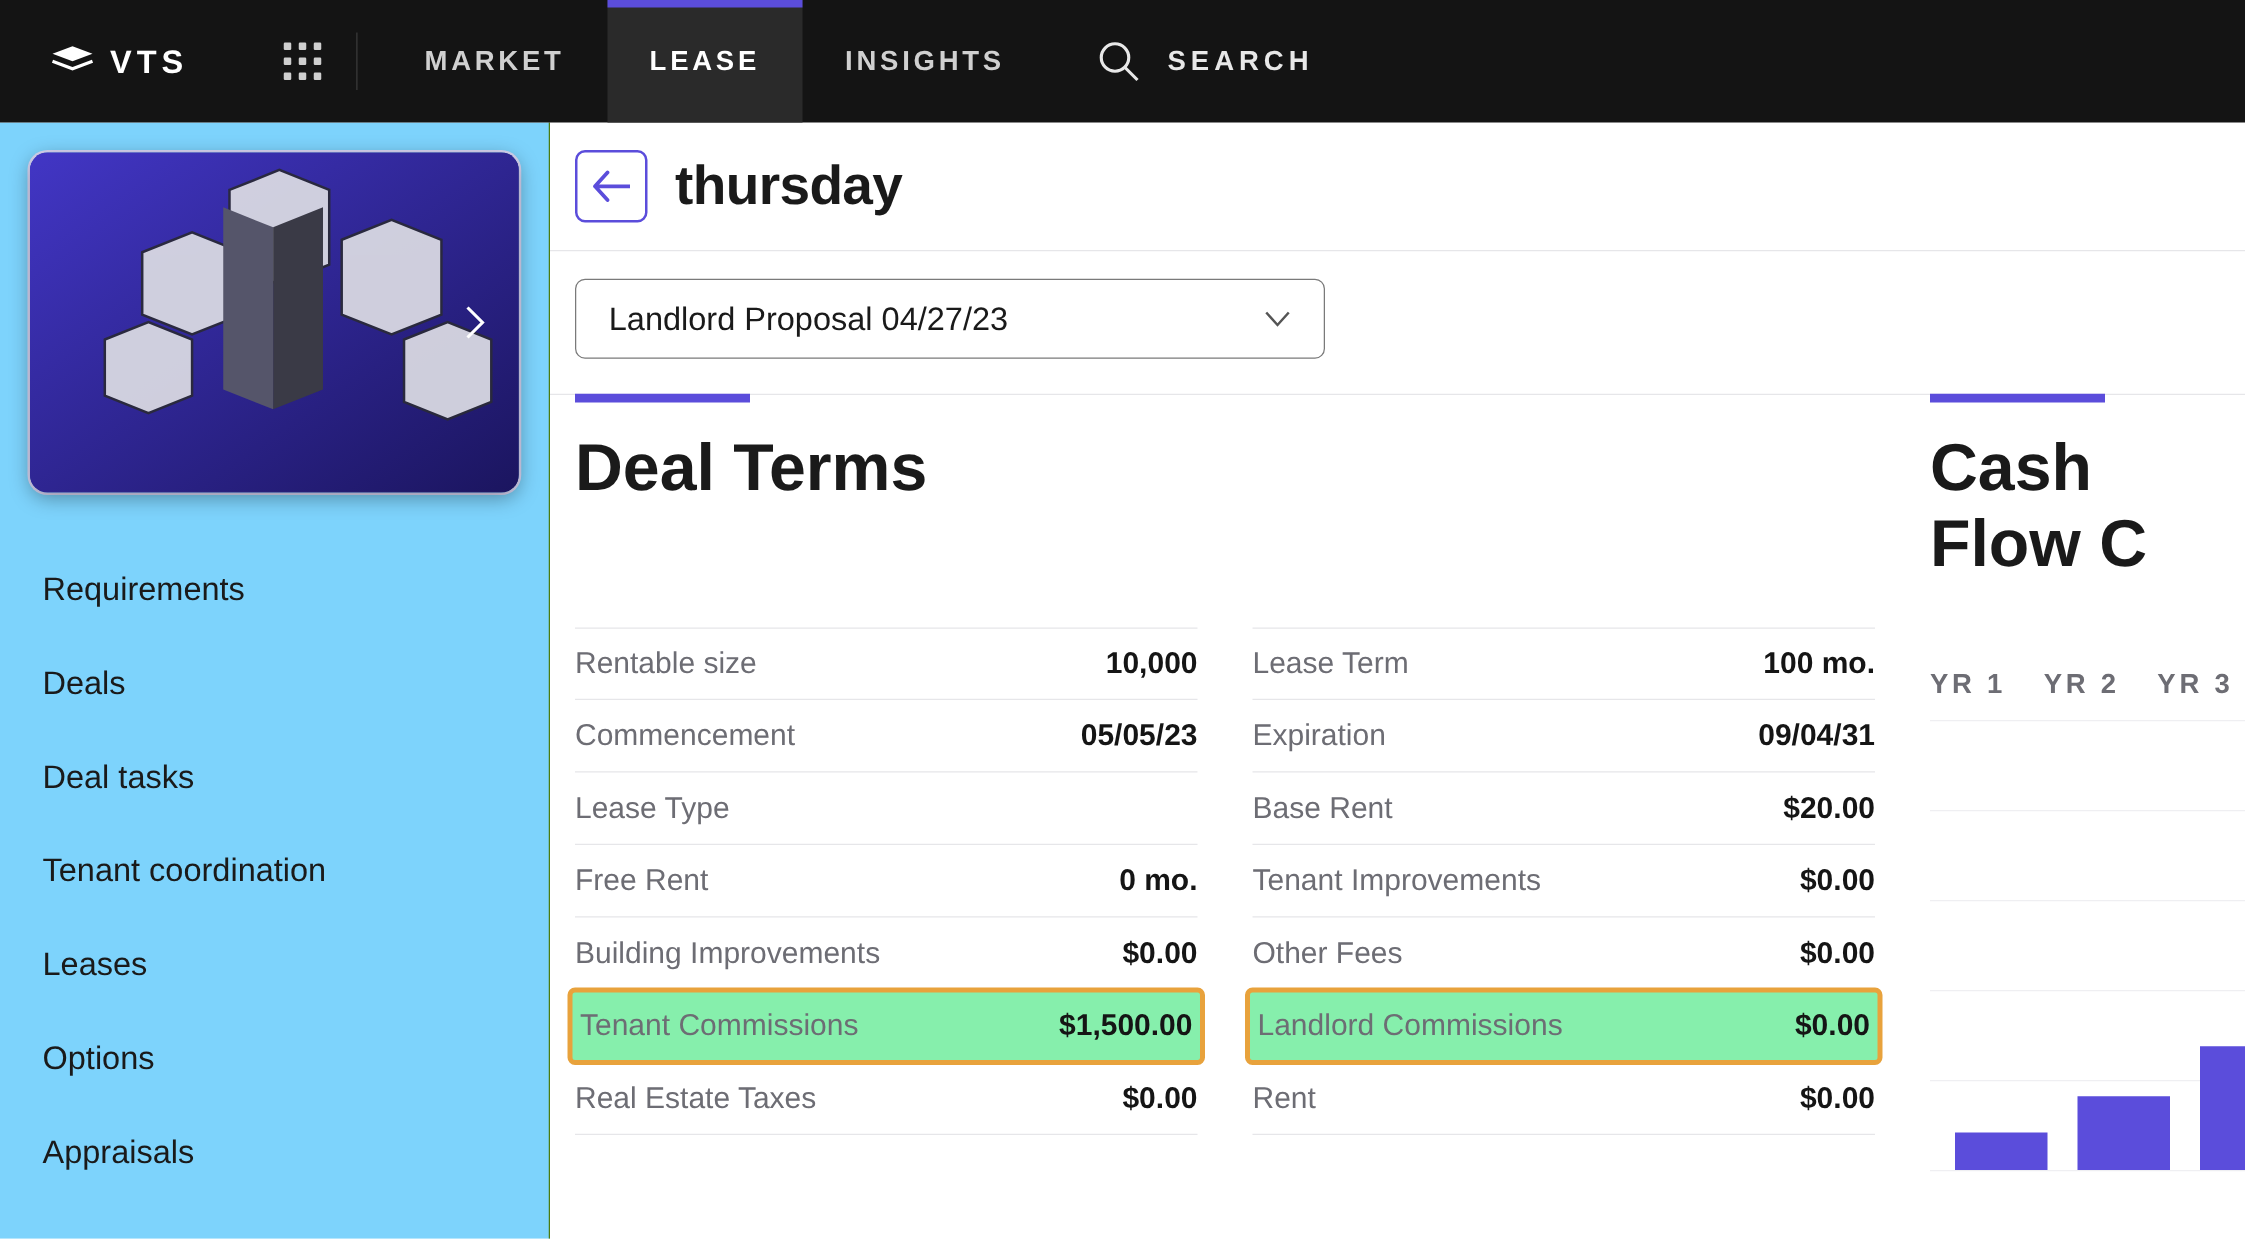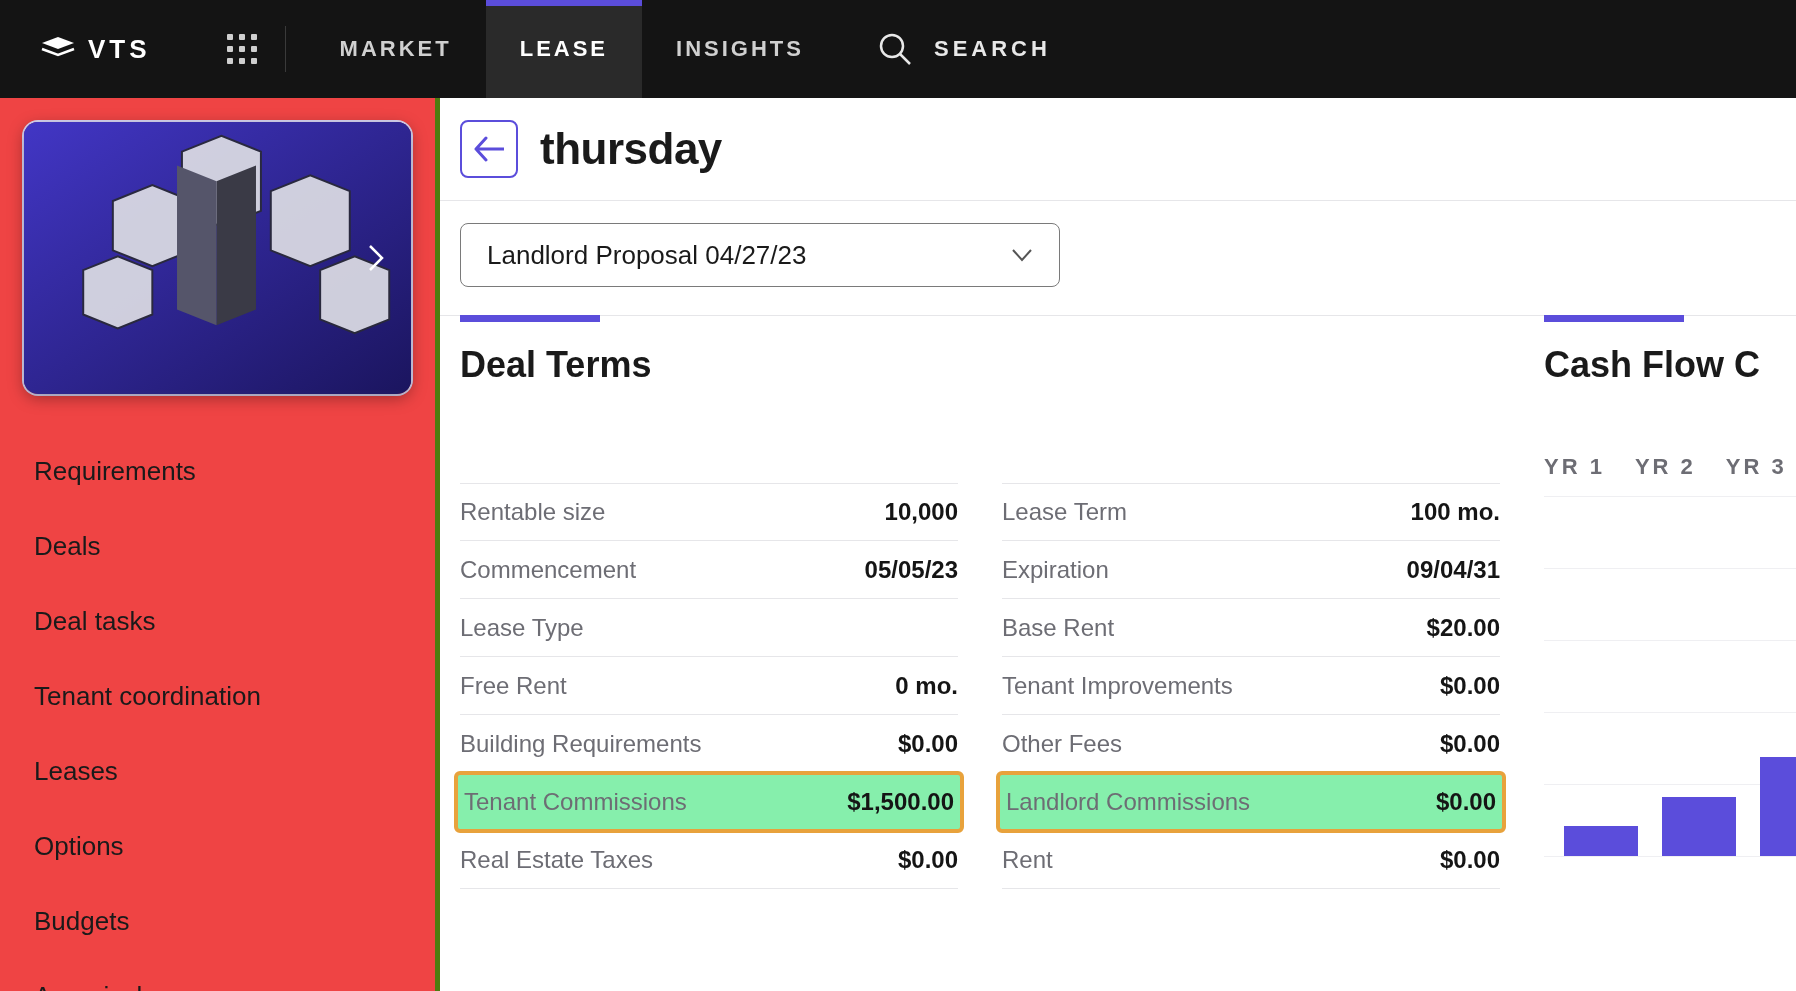--- a/index.html
+++ b/index.html
@@ -65,22 +65,22 @@
   }
   .search-wrap { display:flex; align-items:center; gap:22px; margin-left: 40px; cursor:pointer; }
   .search-label { font-size:22px; letter-spacing:4px; font-weight:600; color:#e8e8e8; }
 
   
   .content { display:flex; height: calc(991px - 98px); }
 
   
   .sidebar {
     width: 440px;
-    background: #ef4444;
-    border-right: 5px solid #4d7c0f;
+    background: #7dd3fc;
+    border-right: 1px solid #4d7c0f;
     padding: 24px 24px 0 24px;
   }
   .asset-card {
     position: relative;
     border-radius: 14px;
     height: 272px;
     background: linear-gradient(135deg,#3b2fb3 0%, #2a2380 60%, #1d1760 100%);
     color:#fff;
     box-shadow: 0 4px 16px rgba(0,0,0,0.35), 0 0 0 2px #dcd9f7;
     padding: 0 0 26px 30px;
@@ -129,21 +129,21 @@
     display:flex; align-items:center; justify-content:space-between;
     padding: 12px 26px;
     font-size: 26px; cursor:pointer; background:#fff;
   }
 
   .hr-full { height:1px; background:#e6e6e9; margin-top:28px; }
 
   .panels { display:flex; gap: 44px; padding-left: 20px; margin-top:-1px; }
   .panel { }
   .panel-accent { width:140px; height:7px; background:#5b4ddb; margin-bottom:22px; }
-  .panel-title { font-size:36px; font-weight:800; }
+  .panel-title { font-size:53px; font-weight:800; }
 
   .deal-terms { width: 1040px; }
   .terms-grid { display:flex; gap:44px; margin-top:97px; }
   .terms-col { width: 498px; }
   .term-row {
     display:flex; justify-content:space-between; align-items:center;
     height:58px; border-bottom:1px solid #e6e6e9;
     font-size:24px;
   }
   .term-row:first-child { border-top:1px solid #e6e6e9; }
@@ -241,21 +241,20 @@
       </div>
     </div>
 
     <nav class="side-nav">
       <a>Requirements</a>
       <a>Deals</a>
       <a>Deal tasks</a>
       <a>Tenant coordination</a>
       <a>Leases</a>
       <a>Options</a>
-      <a>Budgets</a>
       <a>Appraisals</a>
     </nav>
   </div>
 
   <div class="main">
     <div class="page-header">
       <div class="back-btn">
         <svg width="30" height="26" viewBox="0 0 30 26">
           <path d="M12 2 L2 13 L12 24 M2 13 H30" fill="none" stroke="#5b4ddb" stroke-width="3" stroke-linecap="round" stroke-linejoin="round"></path>
         </svg>
@@ -290,21 +289,21 @@
               </div>
               <div class="term-row">
                 <span class="term-label">Lease Type</span>
                 <span class="term-value"></span>
               </div>
               <div class="term-row">
                 <span class="term-label">Free Rent</span>
                 <span class="term-value">0 mo.</span>
               </div>
               <div class="term-row">
-                <span class="term-label">Building Requirements</span>
+                <span class="term-label">Building Improvements</span>
                 <span class="term-value">$0.00</span>
               </div>
               <div class="term-row highlight">
                 <span class="term-label">Tenant Commissions</span>
                 <span class="term-value">$1,500.00</span>
               </div>
               <div class="term-row">
                 <span class="term-label">Real Estate Taxes</span>
                 <span class="term-value">$0.00</span>
               </div>

